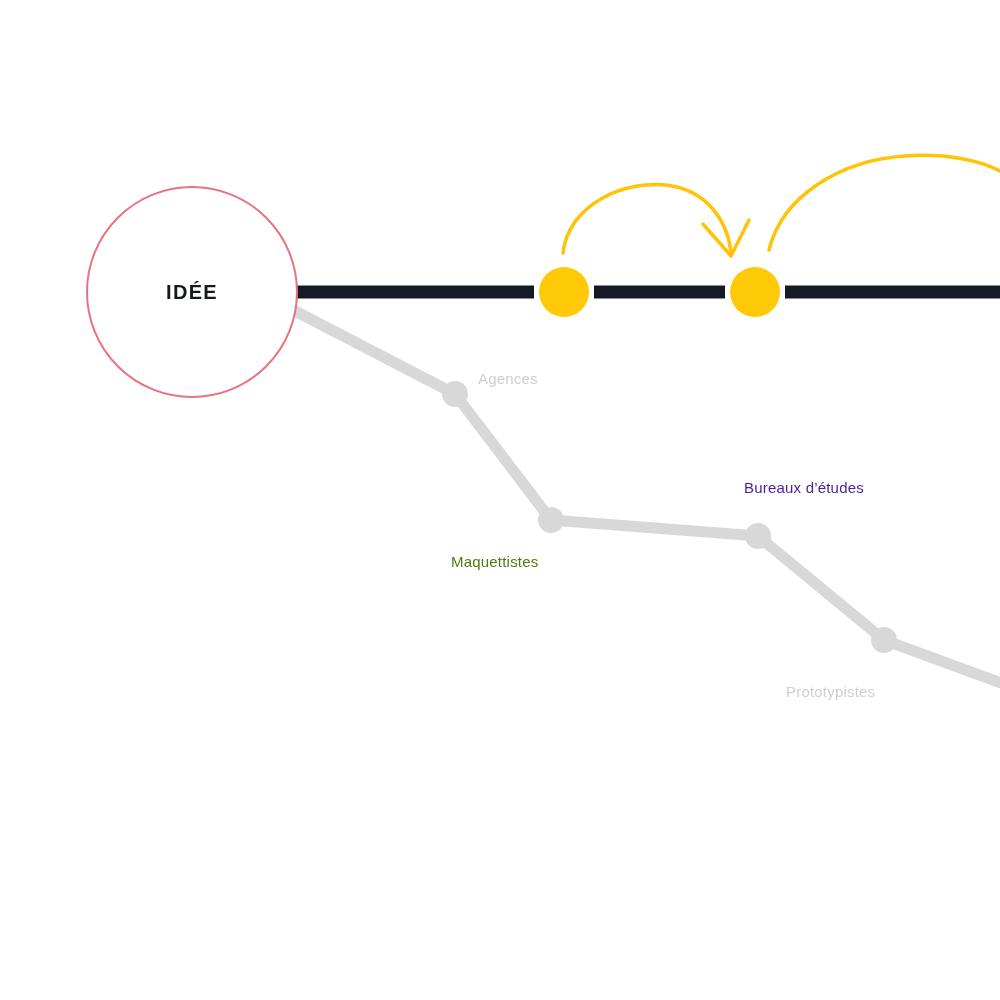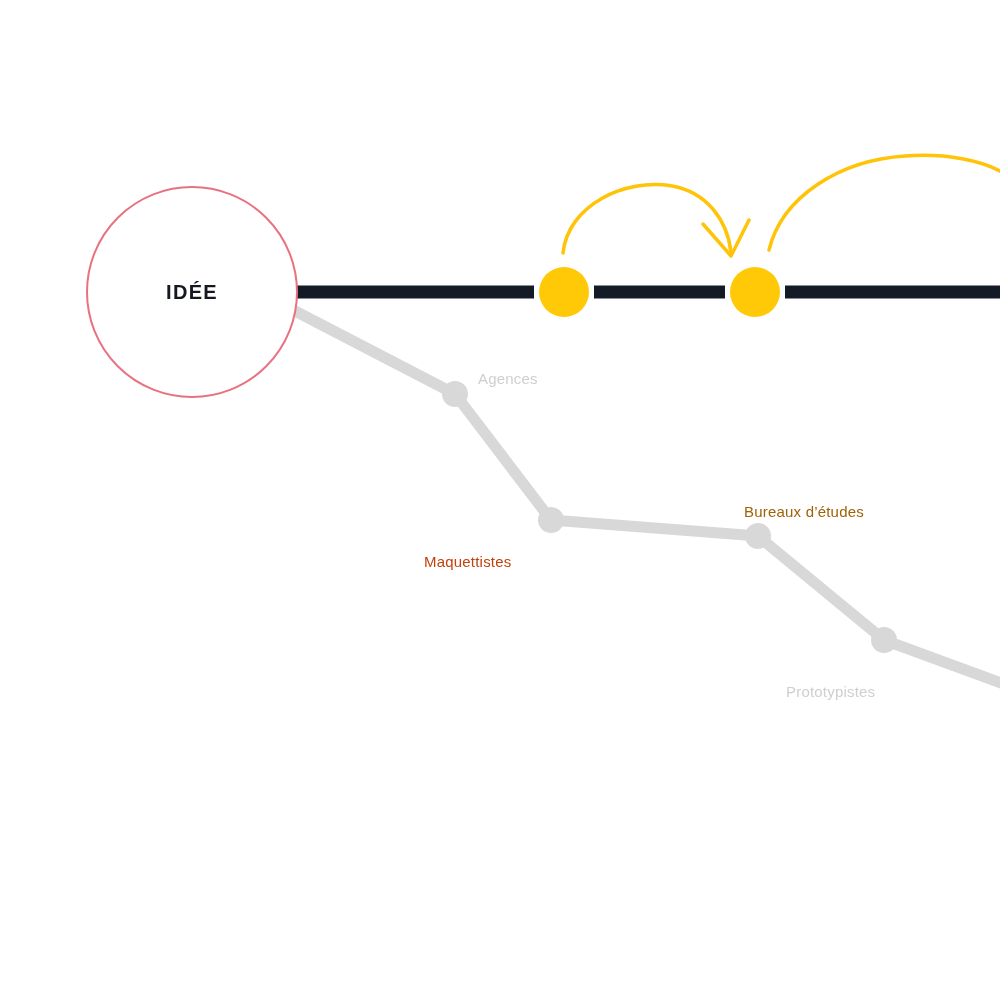--- a/index.html
+++ b/index.html
@@ -84,18 +84,18 @@
         <path d="M 769 250 C 782 196 841 160 905 156 C 948 153 982 161 1002 172" fill="none" stroke="#ffc307" stroke-width="3.5" stroke-linecap="round"></path>
       </g>
 
     <circle id="idee-circle" cx="192" cy="292" r="105" fill="#ffffff" stroke="#e8727e" stroke-width="2"></circle>
   </svg>
 
   <div id="idee-text" style="left: 192px; top: 292px; color: rgb(20, 24, 31);">IDÉE</div>
 
   <div id="labels-layer">
       <div class="node-label" style="left: 478px; top: 370px; color: rgb(207, 207, 207);">Agences</div>
-      <div class="node-label" style="left: 424px; top: 553px; color: #c2410c;">Maquettistes</div>
-      <div class="node-label" style="left: 744px; top: 479px; color: #a16207; margin-top: 24px;">Bureaux d’études</div>
+      <div class="node-label" style="left: 451px; top: 553px; color: #4d7c0f;">Maquettistes</div>
+      <div class="node-label" style="left: 744px; top: 479px; color: #4c1d95;">Bureaux d’études</div>
       <div class="node-label" style="left: 786px; top: 683px; color: rgb(207, 207, 207);">Prototypistes</div>
     </div>
 
 </div>
 
 </body></html>

